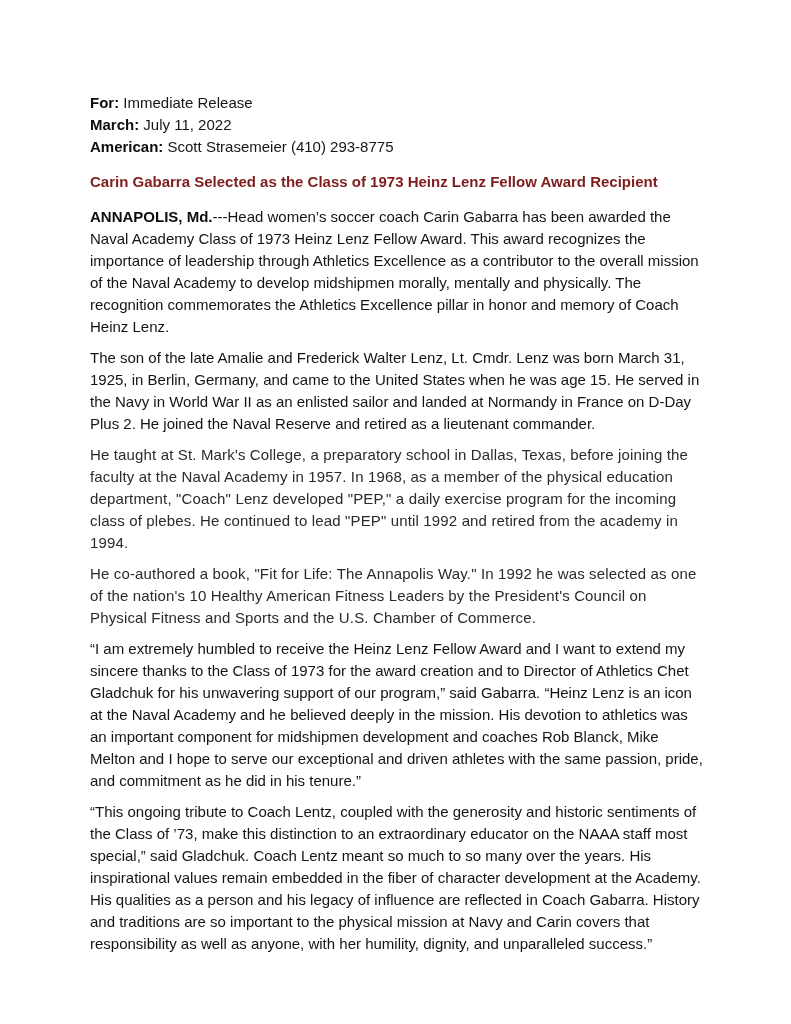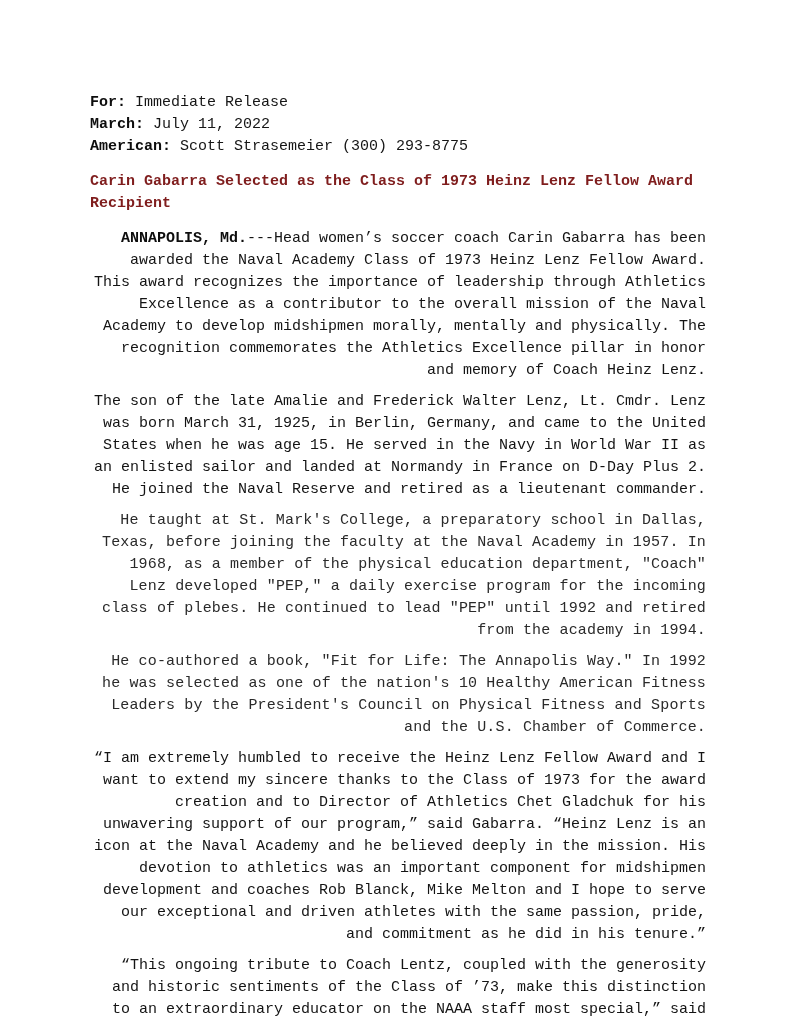--- a/index.html
+++ b/index.html
@@ -7,21 +7,21 @@
     padding: 0;
     background: #ffffff;
   }
   .page {
     position: relative;
     width: 791px;
     height: 1024px;
     background: #ffffff;
     box-sizing: border-box;
     padding: 92px 86px 40px 90px;
-    font-family: Liberation Mono, monospace;
+    font-family: Liberation Sans, sans-serif;
     color: #161616;
     overflow: hidden;
   }
   .content {
     width: 616px;
     font-size: 15px;
     line-height: 22px;
   }
   .meta-block {
     margin: 0 0 13px 0;
@@ -36,42 +36,41 @@
   .headline {
     font-size: 15px;
     line-height: 22px;
     font-weight: 700;
     color: #7f1d1d;
     margin: 0 0 13px 0;
   }
   p.body-para {
     margin: 0 0 9px 0;
     color: #141414;
-    text-align: right;
   }
   p.body-para strong {
     font-weight: 700;
     color: #0d0d0d;
   }
   
   p.body-para.alt {
     color: #2a2a2a;
     letter-spacing: 0.15px;
   }
 </style>
 </head>
 <body>
 
 <div class="page">
   <div class="content">
 
     <div class="meta-block">
       <div class="meta-line"><strong>For:</strong><span> Immediate Release</span></div>
       <div class="meta-line"><strong>March:</strong><span> July 11, 2022</span></div>
-      <div class="meta-line"><strong>American:</strong><span> Scott Strasemeier (300) 293-8775</span></div>
+      <div class="meta-line"><strong>American:</strong><span> Scott Strasemeier (410) 293-8775</span></div>
     </div>
 
     <h1 class="headline">Carin Gabarra Selected as the Class of 1973 Heinz Lenz Fellow Award Recipient</h1>
 
     <p class="body-para"><strong>ANNAPOLIS, Md.</strong><span>---Head women’s soccer coach Carin Gabarra has been awarded the Naval Academy Class of 1973 Heinz Lenz Fellow Award.  This award recognizes the importance of leadership through Athletics Excellence as a contributor to the overall mission of the Naval Academy to develop midshipmen morally, mentally and physically. The recognition commemorates the Athletics Excellence pillar in honor and memory of Coach Heinz Lenz.</span></p>
 
     <p class="body-para"><span>The son of the late Amalie and Frederick Walter Lenz, Lt. Cmdr. Lenz was born March 31, 1925, in Berlin, Germany, and came to the United States when he was age 15. He served in the Navy in World War II as an enlisted sailor and landed at Normandy in France on D-Day Plus 2. He joined the Naval Reserve and retired as a lieutenant commander.</span></p>
 
 
     <p class="body-para alt"><span>He taught at St. Mark's College, a preparatory school in Dallas, Texas, before joining the faculty at the Naval Academy in 1957. In 1968, as a member of the physical education department, "Coach" Lenz developed "PEP," a daily exercise program for the incoming class of plebes. He continued to lead "PEP" until 1992 and retired from the academy in 1994.</span></p>

